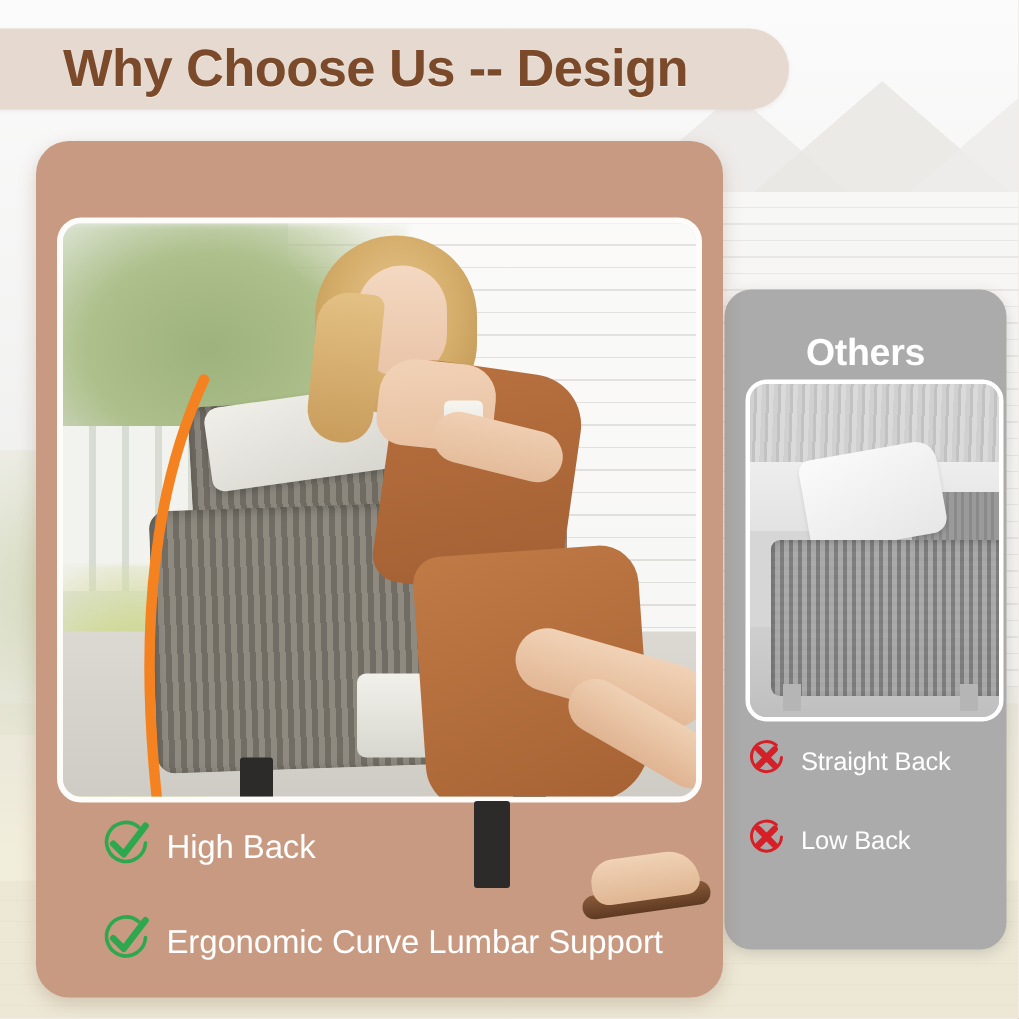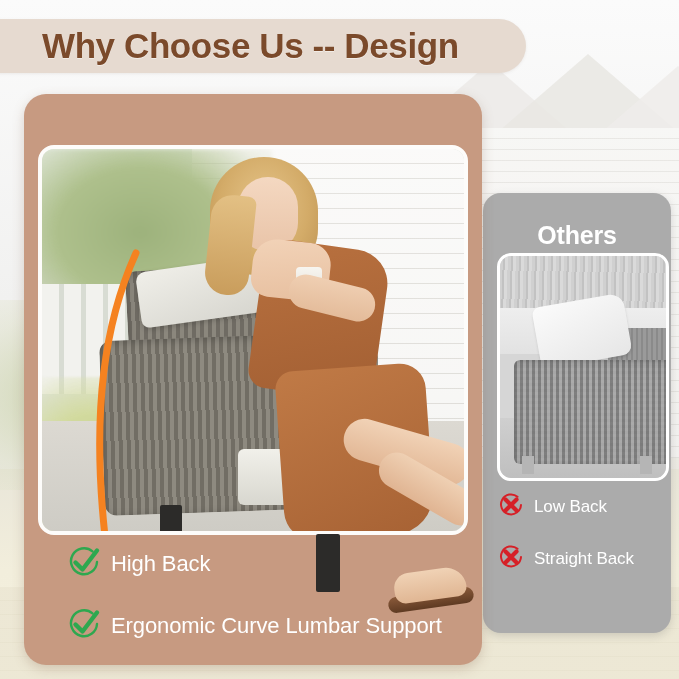--- a/index.html
+++ b/index.html
@@ -346,31 +346,31 @@
 
     <div class="others-features">
 
       <div class="feat-row">
         <span class="icon-x">
           <svg width="28" height="28" viewBox="0 0 28 28">
             <path d="M20.5 5.8 A10 10 0 1 0 24 14" fill="none" stroke="#D62027" stroke-width="2" stroke-linecap="round"></path>
             <path d="M8.5 8.5 L19.5 19.5 M19.5 8.5 L8.5 19.5" fill="none" stroke="#D62027" stroke-width="4.2" stroke-linecap="round"></path>
           </svg>
         </span>
-        <span class="feat-label">Low Back</span>
+        <span class="feat-label">Straight Back</span>
       </div>
 
       <div class="feat-row">
         <span class="icon-x">
           <svg width="28" height="28" viewBox="0 0 28 28">
             <path d="M20.5 5.8 A10 10 0 1 0 24 14" fill="none" stroke="#D62027" stroke-width="2" stroke-linecap="round"></path>
             <path d="M8.5 8.5 L19.5 19.5 M19.5 8.5 L8.5 19.5" fill="none" stroke="#D62027" stroke-width="4.2" stroke-linecap="round"></path>
           </svg>
         </span>
-        <span class="feat-label">Straight Back</span>
+        <span class="feat-label">Low Back</span>
       </div>
 
     </div>
   </div>
 
   <div class="panel-ours">
 
     <div class="ours-photo">
       <div class="mp-sky"></div>
       <div class="mp-wallR"></div>

